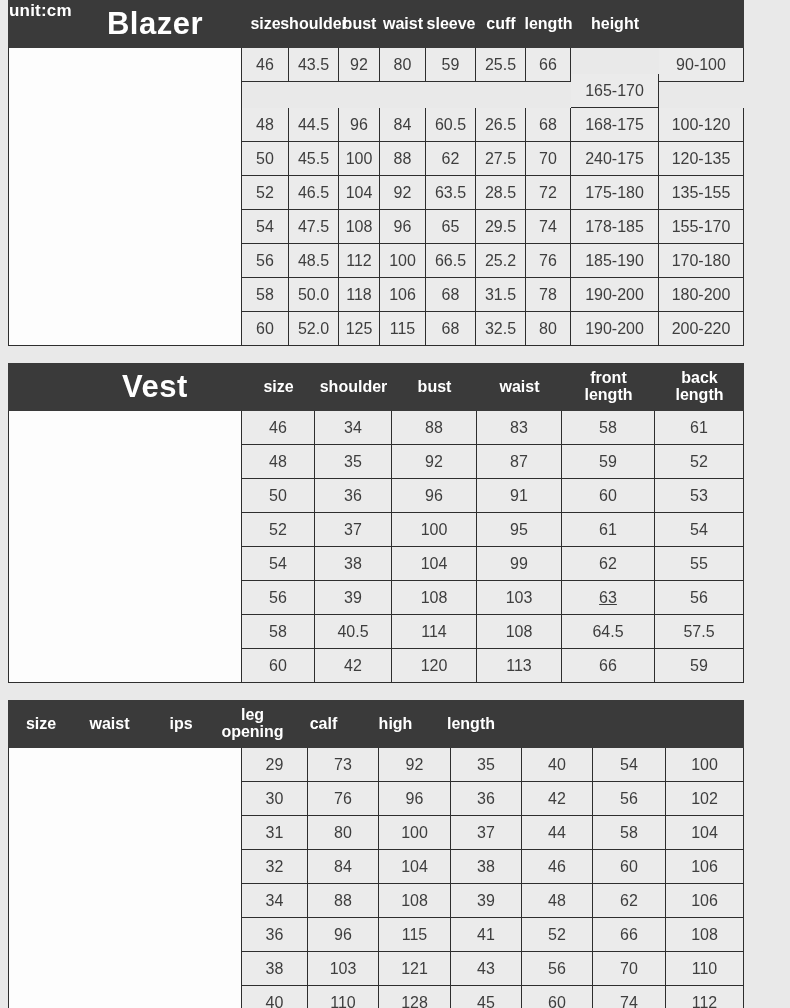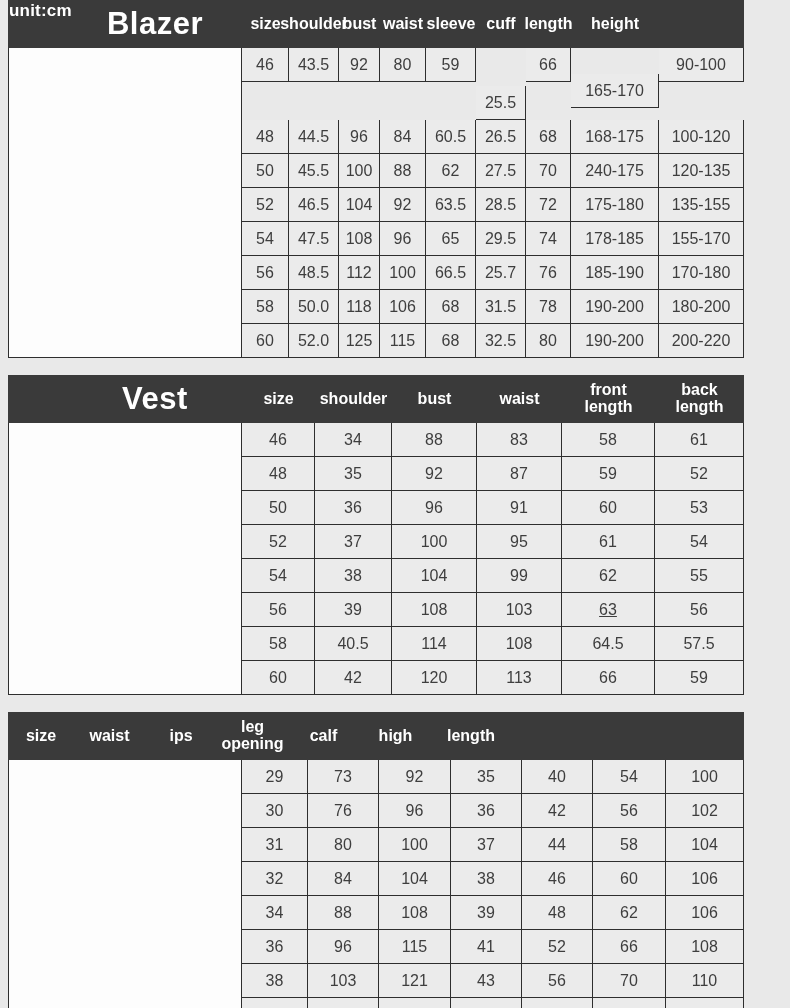--- a/index.html
+++ b/index.html
@@ -129,21 +129,21 @@
     </header>
     <div class="body">
       <div class="imgbox"></div>
       <div class="rows">
           <div class="row">
             <div class="cell" style="width: 47px; flex: 0 0 47px;">46</div>
             <div class="cell" style="width: 50px; flex: 0 0 50px;">43.5</div>
             <div class="cell" style="width: 41px; flex: 0 0 41px;">92</div>
             <div class="cell" style="width: 46px; flex: 0 0 46px;">80</div>
             <div class="cell" style="width: 50px; flex: 0 0 50px;">59</div>
-            <div class="cell" style="width: 50px; flex: 0 0 50px; margin-top: 38px;">25.5</div>
+            <div class="cell" style="width: 50px; flex: 0 0 50px;">25.5</div>
             <div class="cell" style="width: 45px; flex: 0 0 45px;">66</div>
             <div class="cell" style="width: 88px; flex: 0 0 88px; margin-top: 26px;">165-170</div>
             <div class="cell" style="width: 85px; flex: 0 0 85px;">90-100</div>
           </div>
           <div class="row">
             <div class="cell" style="width: 47px; flex: 0 0 47px;">48</div>
             <div class="cell" style="width: 50px; flex: 0 0 50px;">44.5</div>
             <div class="cell" style="width: 41px; flex: 0 0 41px;">96</div>
             <div class="cell" style="width: 46px; flex: 0 0 46px;">84</div>
             <div class="cell" style="width: 50px; flex: 0 0 50px;">60.5</div>
@@ -184,21 +184,21 @@
             <div class="cell" style="width: 45px; flex: 0 0 45px;">74</div>
             <div class="cell" style="width: 88px; flex: 0 0 88px;">178-185</div>
             <div class="cell" style="width: 85px; flex: 0 0 85px;">155-170</div>
           </div>
           <div class="row">
             <div class="cell" style="width: 47px; flex: 0 0 47px;">56</div>
             <div class="cell" style="width: 50px; flex: 0 0 50px;">48.5</div>
             <div class="cell" style="width: 41px; flex: 0 0 41px;">112</div>
             <div class="cell" style="width: 46px; flex: 0 0 46px;">100</div>
             <div class="cell" style="width: 50px; flex: 0 0 50px;">66.5</div>
-            <div class="cell" style="width: 50px; flex: 0 0 50px;">25.7</div>
+            <div class="cell" style="width: 50px; flex: 0 0 50px;">25.2</div>
             <div class="cell" style="width: 45px; flex: 0 0 45px;">76</div>
             <div class="cell" style="width: 88px; flex: 0 0 88px;">185-190</div>
             <div class="cell" style="width: 85px; flex: 0 0 85px;">170-180</div>
           </div>
           <div class="row">
             <div class="cell" style="width: 47px; flex: 0 0 47px;">58</div>
             <div class="cell" style="width: 50px; flex: 0 0 50px;">50.0</div>
             <div class="cell" style="width: 41px; flex: 0 0 41px;">118</div>
             <div class="cell" style="width: 46px; flex: 0 0 46px;">106</div>
             <div class="cell" style="width: 50px; flex: 0 0 50px;">68</div>

